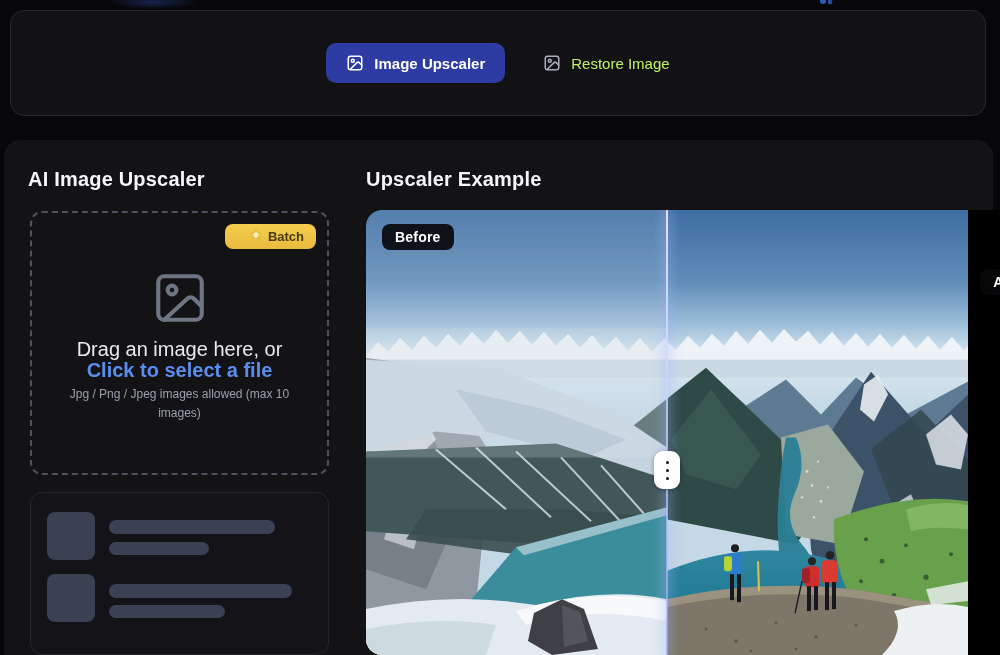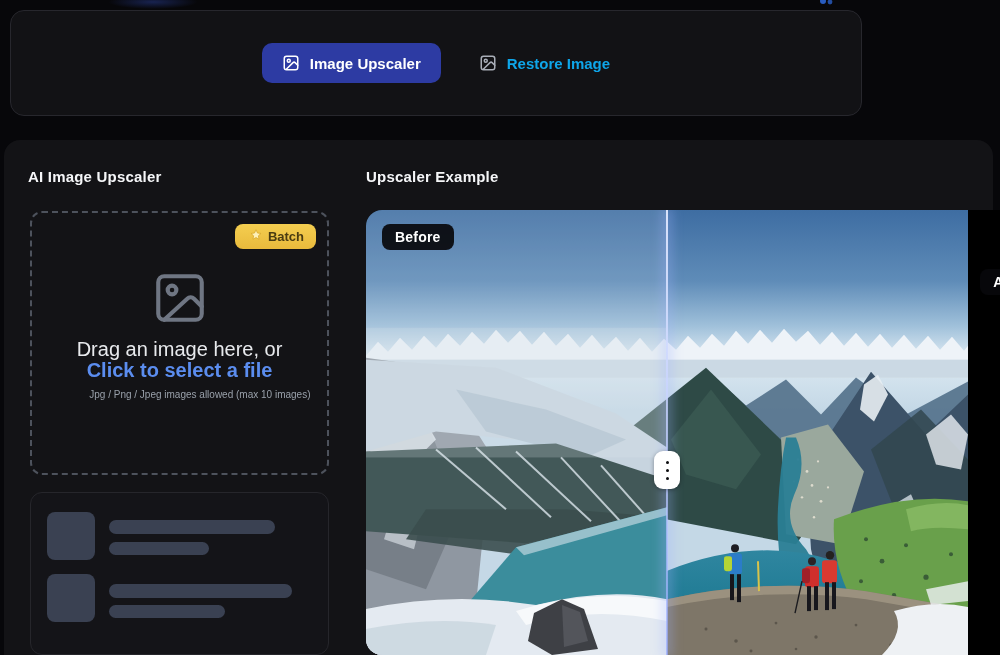--- a/index.html
+++ b/index.html
@@ -4,68 +4,68 @@
 <style>
   html,body{margin:0;padding:0;}
   body{
     width:1000px;height:655px;position:relative;overflow:hidden;
     background:var(--page-bg,#07070a);
     font-family:"Liberation Sans","DejaVu Sans",sans-serif;
     -webkit-font-smoothing:antialiased;
   }
   
   .topnav{
-    position:absolute;left:10px;top:10px;width:852px;height:106px;
+    position:absolute;left:10px;top:10px;width:976px;height:106px;
     background:var(--nav-bg,#121215);border:1px solid #27272d;border-radius:14px;
     display:flex;flex-direction:column;align-items:center;justify-content:center;gap:9px;
     box-sizing:border-box;
   }
   .nav-row{display:flex;align-items:center;gap:38px;}
   .nav-item{
-    display:flex;align-items:center;gap:10px;color:#0ea5e9;
-    font-size:15px;font-weight:700;cursor:pointer;white-space:nowrap;
+    display:flex;align-items:center;gap:10px;color:#bef264;
+    font-size:15px;font-weight:400;cursor:pointer;white-space:nowrap;
   }
   .nav-item svg{display:block;}
   .nav-item.active{
     background:var(--accent,#2d3ba3);color:#ffffff;font-weight:600;
     padding:11px 20px;border-radius:10px;
   }
   .logo-partial{position:absolute;left:814px;top:-9px;width:26px;height:20px;}
   .top-glow{position:absolute;left:108px;top:-5px;width:90px;height:14px;
     background:radial-gradient(ellipse at center,rgba(38,58,138,.55),rgba(0,0,0,0) 70%);}
   
   .main-panel{
     position:absolute;left:4px;top:140px;width:989px;height:515px;
     background:var(--panel-bg,#131316);border-radius:16px 16px 0 0;
   }
-  .h-title{position:absolute;color:#f5f6f8;font-size:15px;font-weight:700;margin:0;letter-spacing:.2px;}
+  .h-title{position:absolute;color:#f5f6f8;font-size:20px;font-weight:700;margin:0;letter-spacing:.2px;}
   #uploader-title{left:28px;top:168px;}
   #example-title{left:366px;top:168px;}
   
   .dropzone{
     position:absolute;left:30px;top:211px;width:299px;height:264px;
     border:2px dashed #4d525c;border-radius:12px;box-sizing:border-box;cursor:pointer;
   }
   .batch-badge{
     position:absolute;right:11px;top:11px;
     display:flex;align-items:center;gap:5px;
     background:linear-gradient(180deg,var(--batch-from,#f4ce50),var(--batch-to,#e9ba3c));
     color:#4a3c12;font-size:13px;font-weight:700;
-    padding:4px 12px 4px 14px;border-radius:8px;
+    padding:4px 12px 4px 24px;border-radius:8px;
   }
   .ph-icon{position:absolute;left:50%;top:56px;transform:translateX(-50%);}
   .drag-text{
     position:absolute;left:50%;top:126px;transform:translateX(-50%);
     width:250px;text-align:center;font-size:20px;line-height:21px;
     color:#e8eaed;font-weight:500;
   }
   .drag-text .link{color:var(--link,#5b8def);font-weight:600;cursor:pointer;}
   .formats-text{
     position:absolute;left:50%;top:172px;transform:translateX(-50%);
-    width:262px;text-align:right;font-size:10px;line-height:19px;color:#99a0aa;
+    width:262px;text-align:center;font-size:12px;line-height:19px;color:#99a0aa;
   }
   
   .skeleton-card{
     position:absolute;left:30px;top:492px;width:299px;height:163px;
     border:1px solid #26262b;border-radius:12px;box-sizing:border-box;background:#141418;
   }
   .sk{position:absolute;background:var(--skeleton,#3a4152);}
   .sk-sq{width:48px;height:48px;border-radius:8px;left:16px;}
   .sk-bar{height:14px;border-radius:7px;left:78px;}
   

